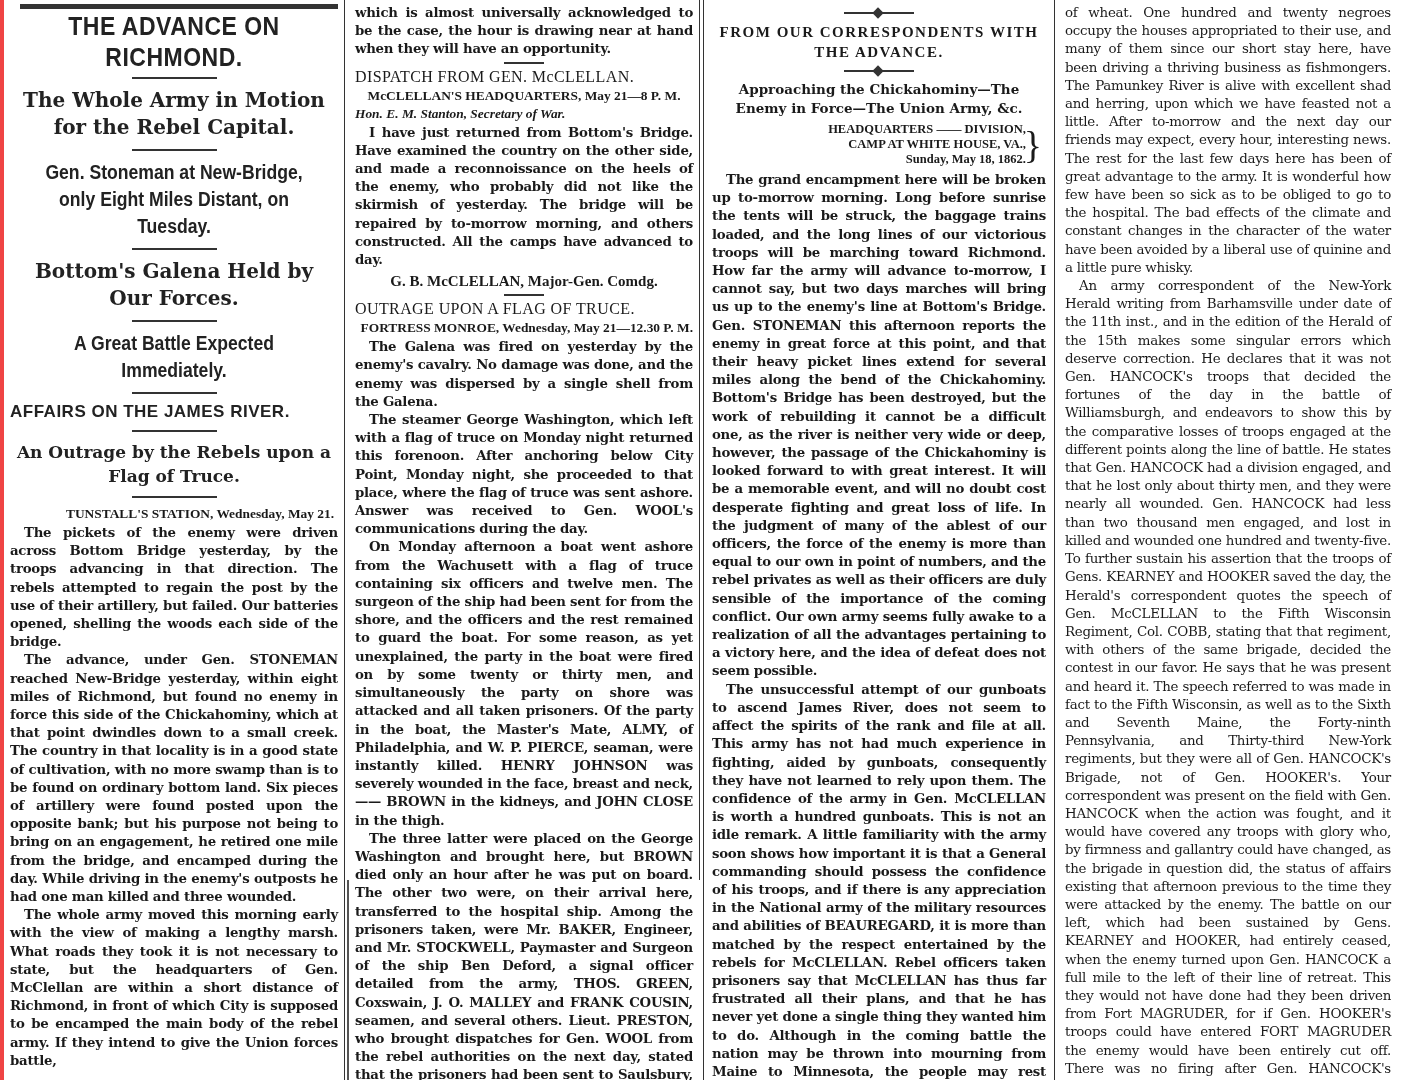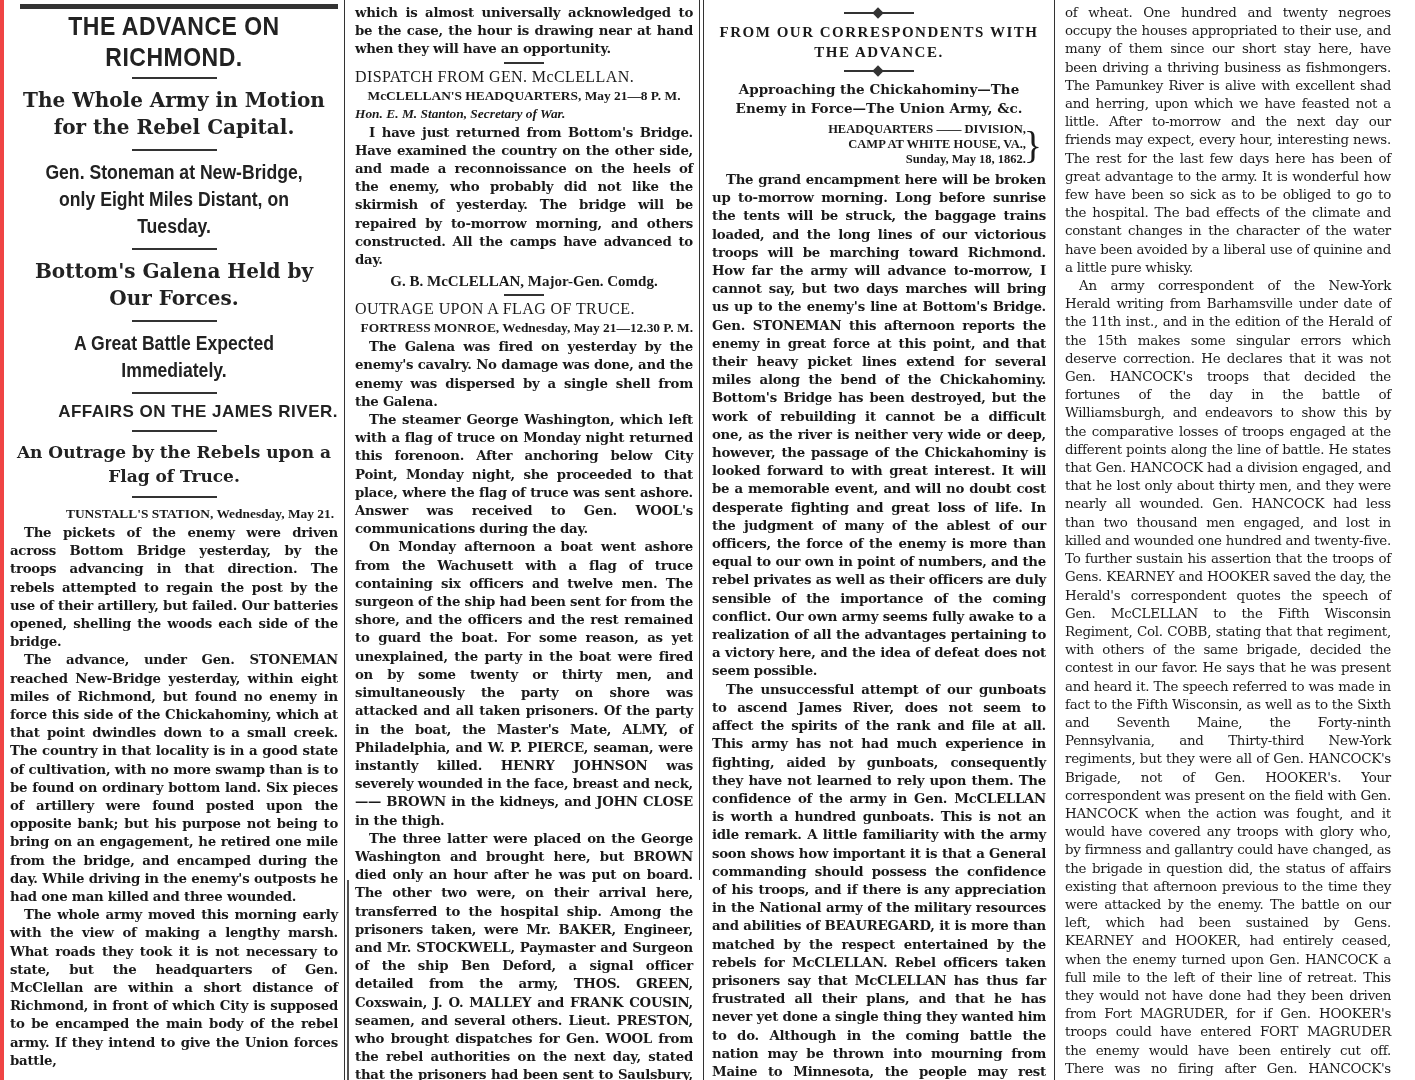--- a/index.html
+++ b/index.html
@@ -7,21 +7,21 @@
   .col { position: absolute; top: 0; box-sizing: border-box; }
   .c1 { left: 0; width: 345px; height: 1080px; border-right: 1.5px solid #333; border-left: 4px solid #ef4444; padding: 4px 6px 0 6px; }
   .c2 { left: 347px; width: 353px; height: 880px; border-right: 1.5px solid #333; padding: 4px 6px 0 8px; }
   .c2-lower { position:absolute; left:347px; top:880px; width:353px; height:200px; border-left:2px solid #555; box-sizing:border-box; }
   .c3 { left: 703px; width: 352px; height: 1080px; border-right: 1.5px solid #333; border-left: 1.5px solid #333; padding: 4px 8px 0 8px; }
   .c4 { left: 1057px; width: 358px; height: 1080px; padding: 4px 24px 0 8px; }
   .topbar { height: 5px; background: #333; margin: 0 0 4px 10px; }
   .h1 { font-family: "Liberation Sans", sans-serif; font-weight: bold; font-size: 23px; text-align: center; letter-spacing: 0.5px; transform: scaleY(1.15); margin: 6px 0 4px; color:#222; }
   .h2 { font-family: "DejaVu Serif", serif; font-weight: bold; font-size: 20px; text-align: center; line-height: 27px; margin: 4px 6px; color:#222; }
   .h3 { font-family: "Liberation Sans", sans-serif; font-size: 20px; text-align: center; line-height: 27px; margin: 4px 6px; font-weight: bold; transform: scaleX(0.88); color:#222; }
-  .h4 { font-family: "Liberation Sans", sans-serif; font-weight: bold; font-size: 17px; text-align: right; letter-spacing: 0.5px; margin: 8px 0; color:#222; }
+  .h4 { font-family: "Liberation Sans", sans-serif; font-weight: bold; font-size: 17px; text-align: left; letter-spacing: 0.5px; margin: 8px 0; color:#222; }
   .rule { width: 85px; height: 2px; background: #333; margin: 8px auto; }
   .rule-sm { width: 40px; height: 2px; background: #333; margin: 3px auto; }
   .ornrule { width: 70px; height: 2px; background: #333; margin: 8px auto; position: relative; }
   .ornrule::after { content: ""; position: absolute; left: 30px; top: -3px; width: 8px; height: 8px; background: #333; transform: rotate(45deg); }
   .dateline { font-size: 13.4px; text-align: right; margin: 4px 4px 2px; font-weight: bold; }
   p { margin: 0; font-size: 13.3px; line-height: 18.2px; text-align: justify; font-weight: bold; font-family: "DejaVu Serif", serif; letter-spacing: -0.25px; }
   p.ind { text-indent: 14px; }
   .sect { font-family: "Liberation Serif", serif; font-size: 16px; text-align: left; margin: 4px 0 2px; letter-spacing: 0.4px; }
   .hq { font-size: 13.4px; text-align: center; font-weight: bold; margin: 2px 0; }
   .to { font-size: 13.4px; font-style: italic; font-weight: bold; margin: 2px 0; }

